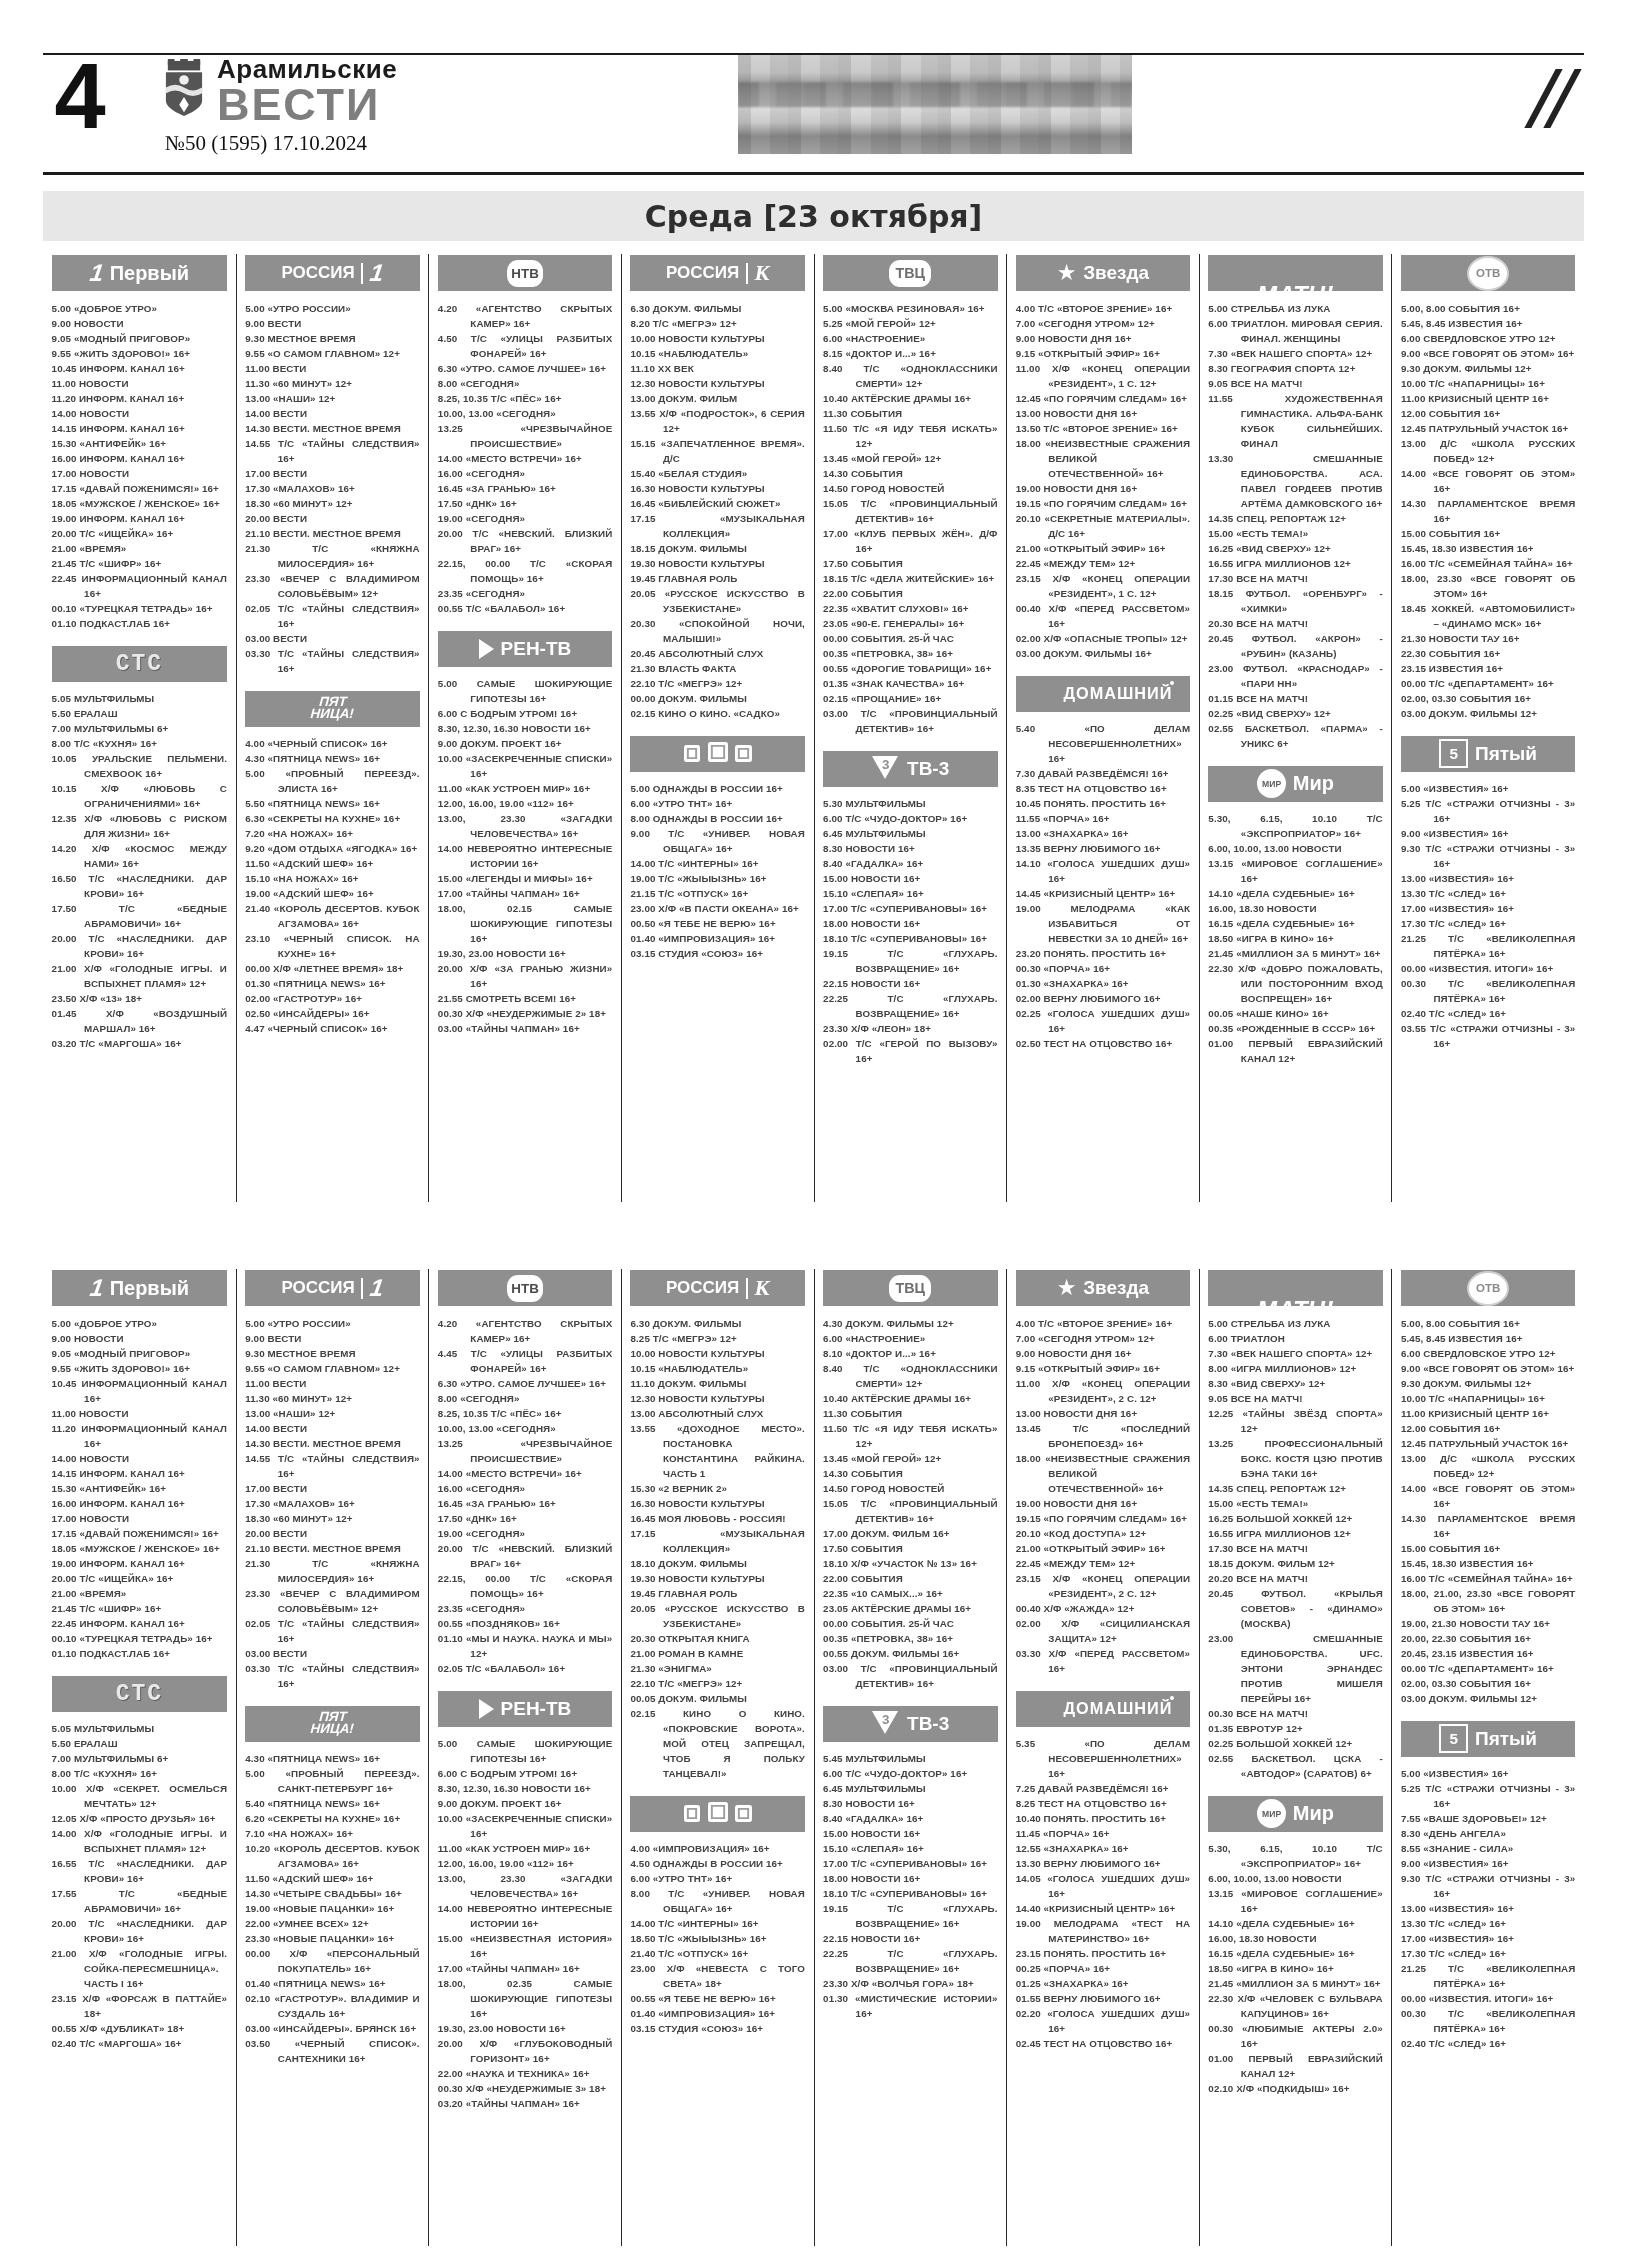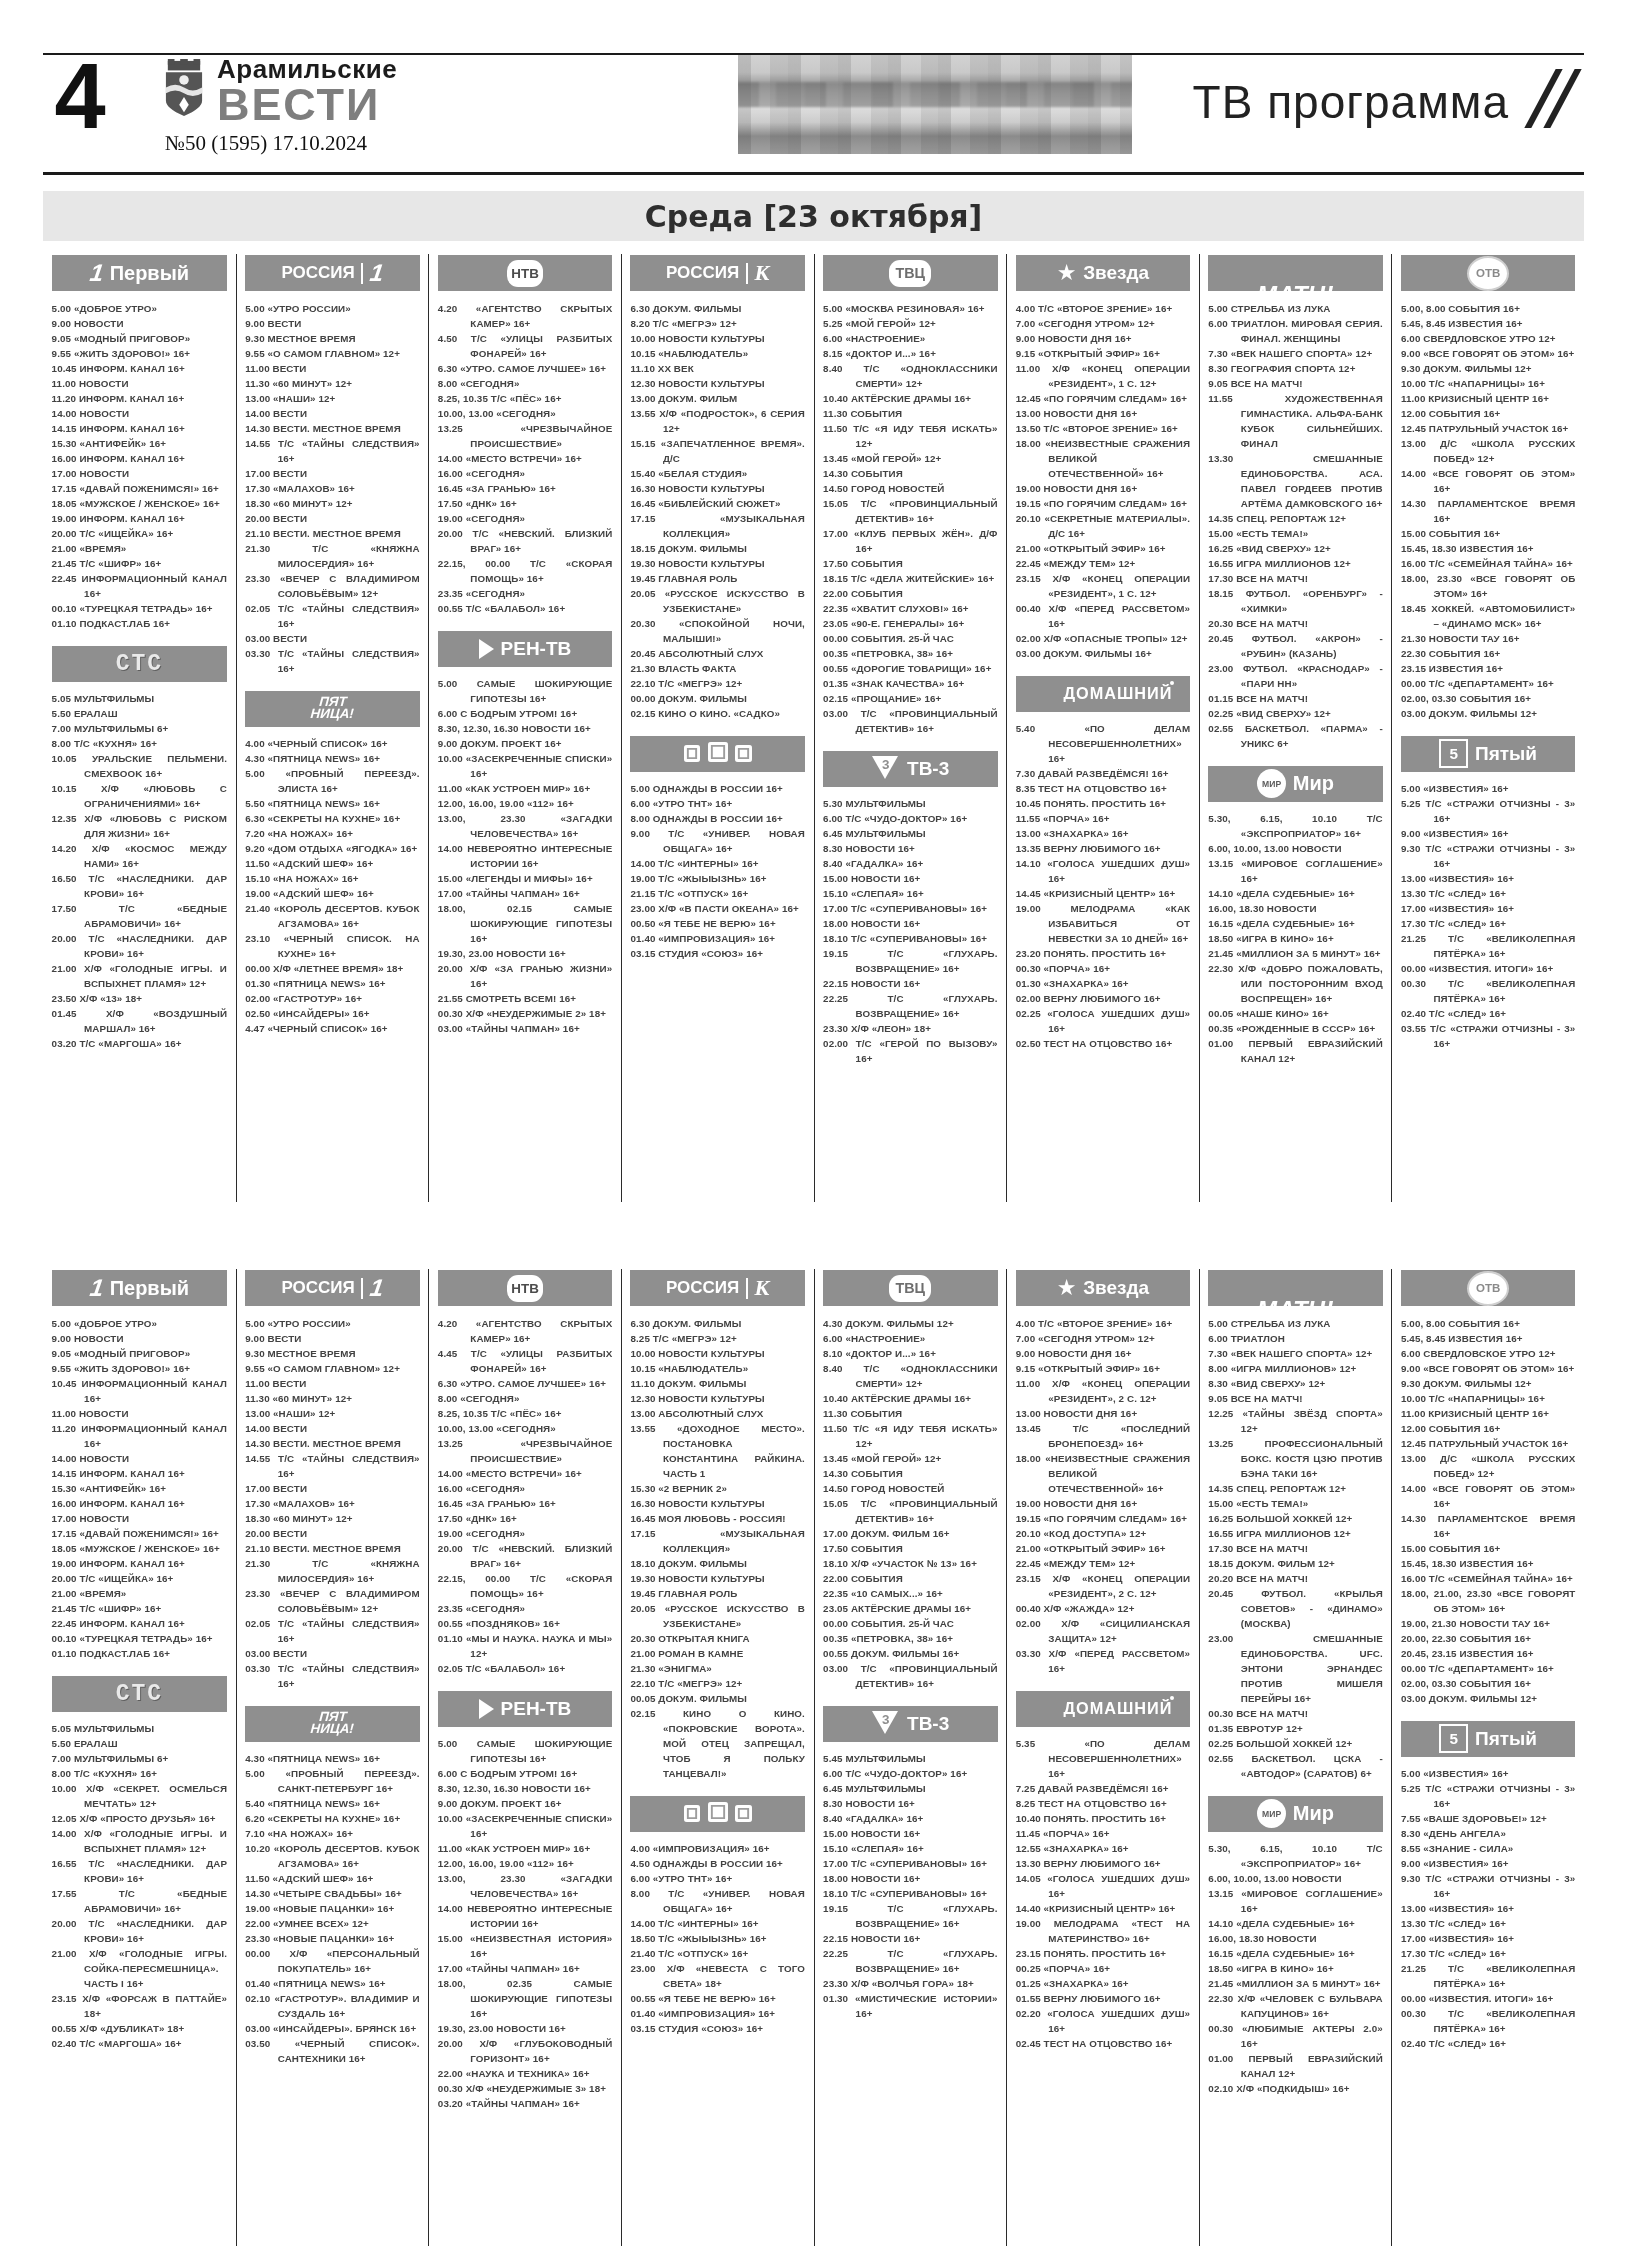--- a/index.html
+++ b/index.html
@@ -99,21 +99,20 @@
         <path d="M25 40 l5 8 -5 8 -5 -8 z" fill="#fff"></path>
         <circle cx="25" cy="22" r="5" fill="#fff" opacity=".9"></circle>
       </svg>
     </div>
     <div class="mast">
       <div class="mast-top">Арамильские</div>
       <div class="mast-bottom">ВЕСТИ</div>
     </div>
     <div class="issue">№50 (1595) 17.10.2024</div>
     <div class="photo"></div>
-    <div class="tv-title">ТВ программа</div>
     <div class="slashes">
         <i></i>
         <i></i>
       </div>
     <div class="rule-bottom"></div>
   </div>
 
   <div class="day-band band-1">Среда [23 октября]</div>
   <div class="day-grid grid-1">
       <div class="col">

